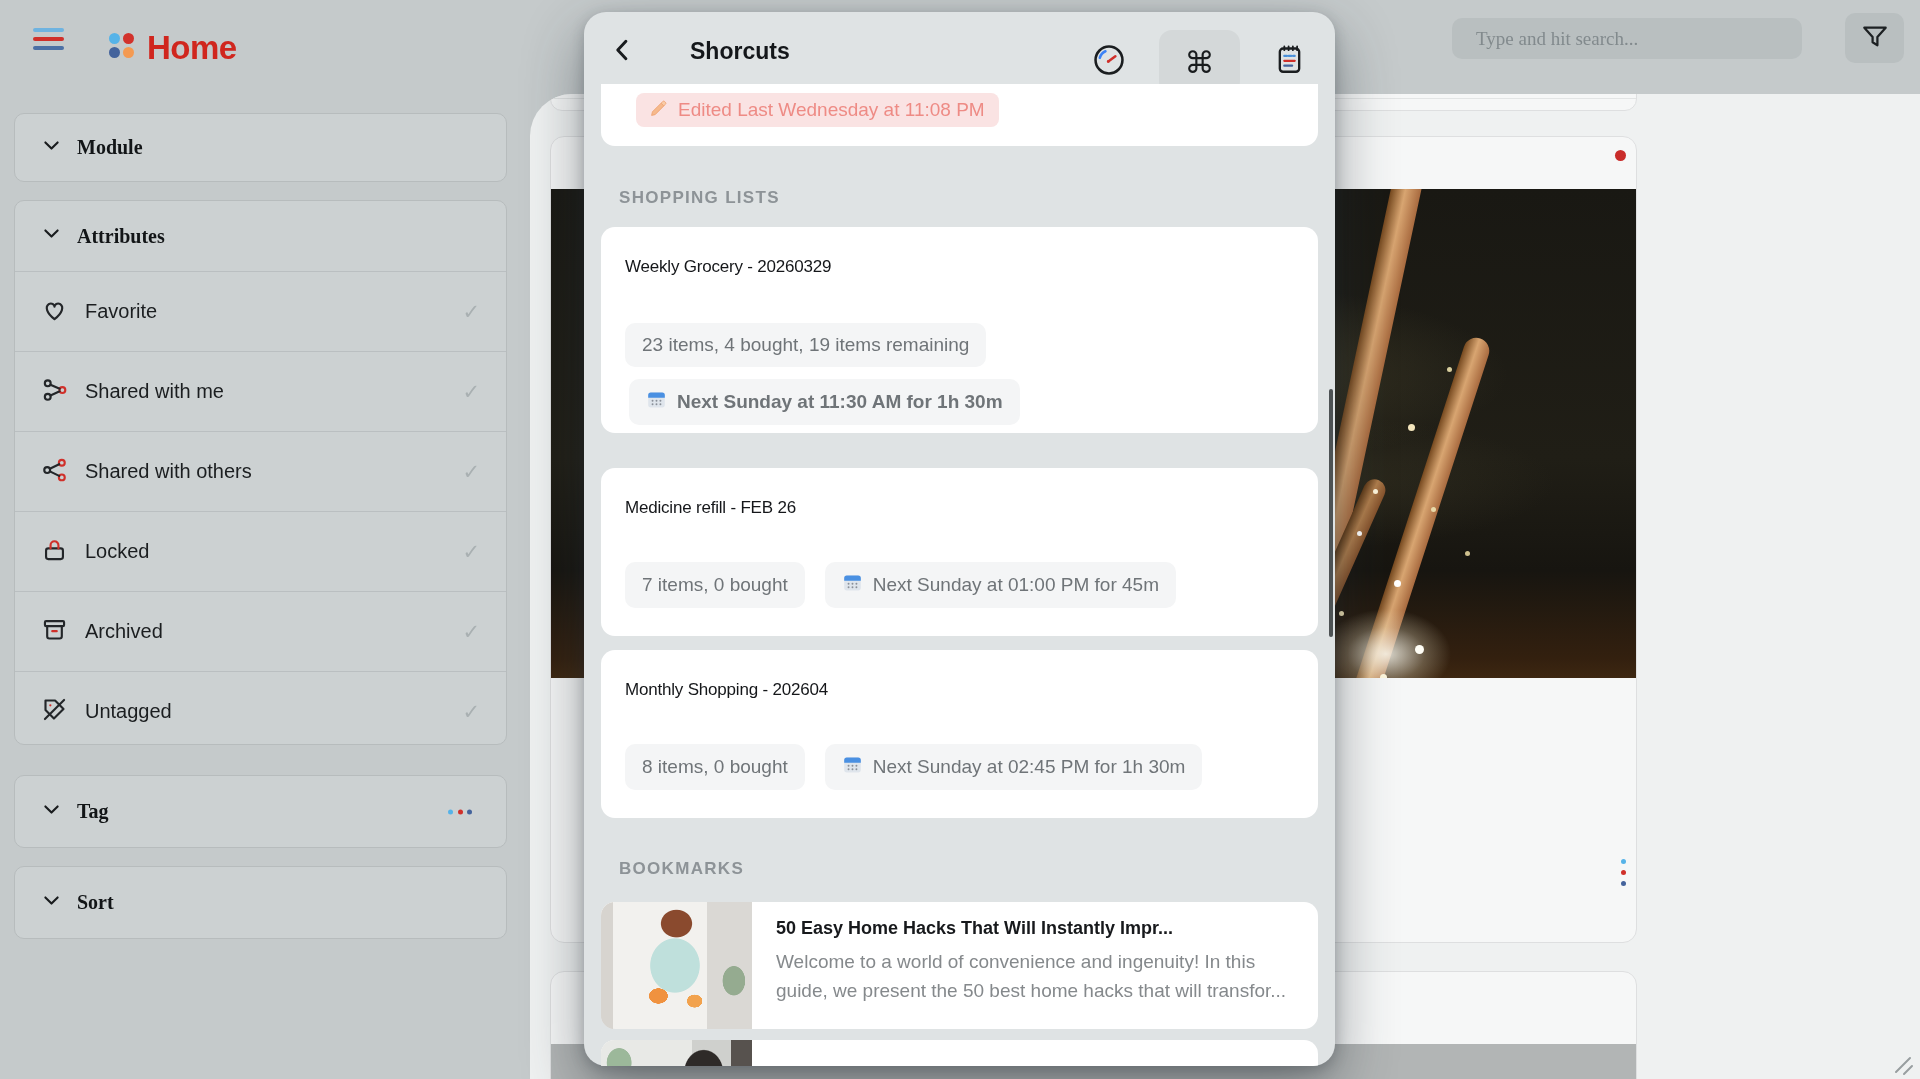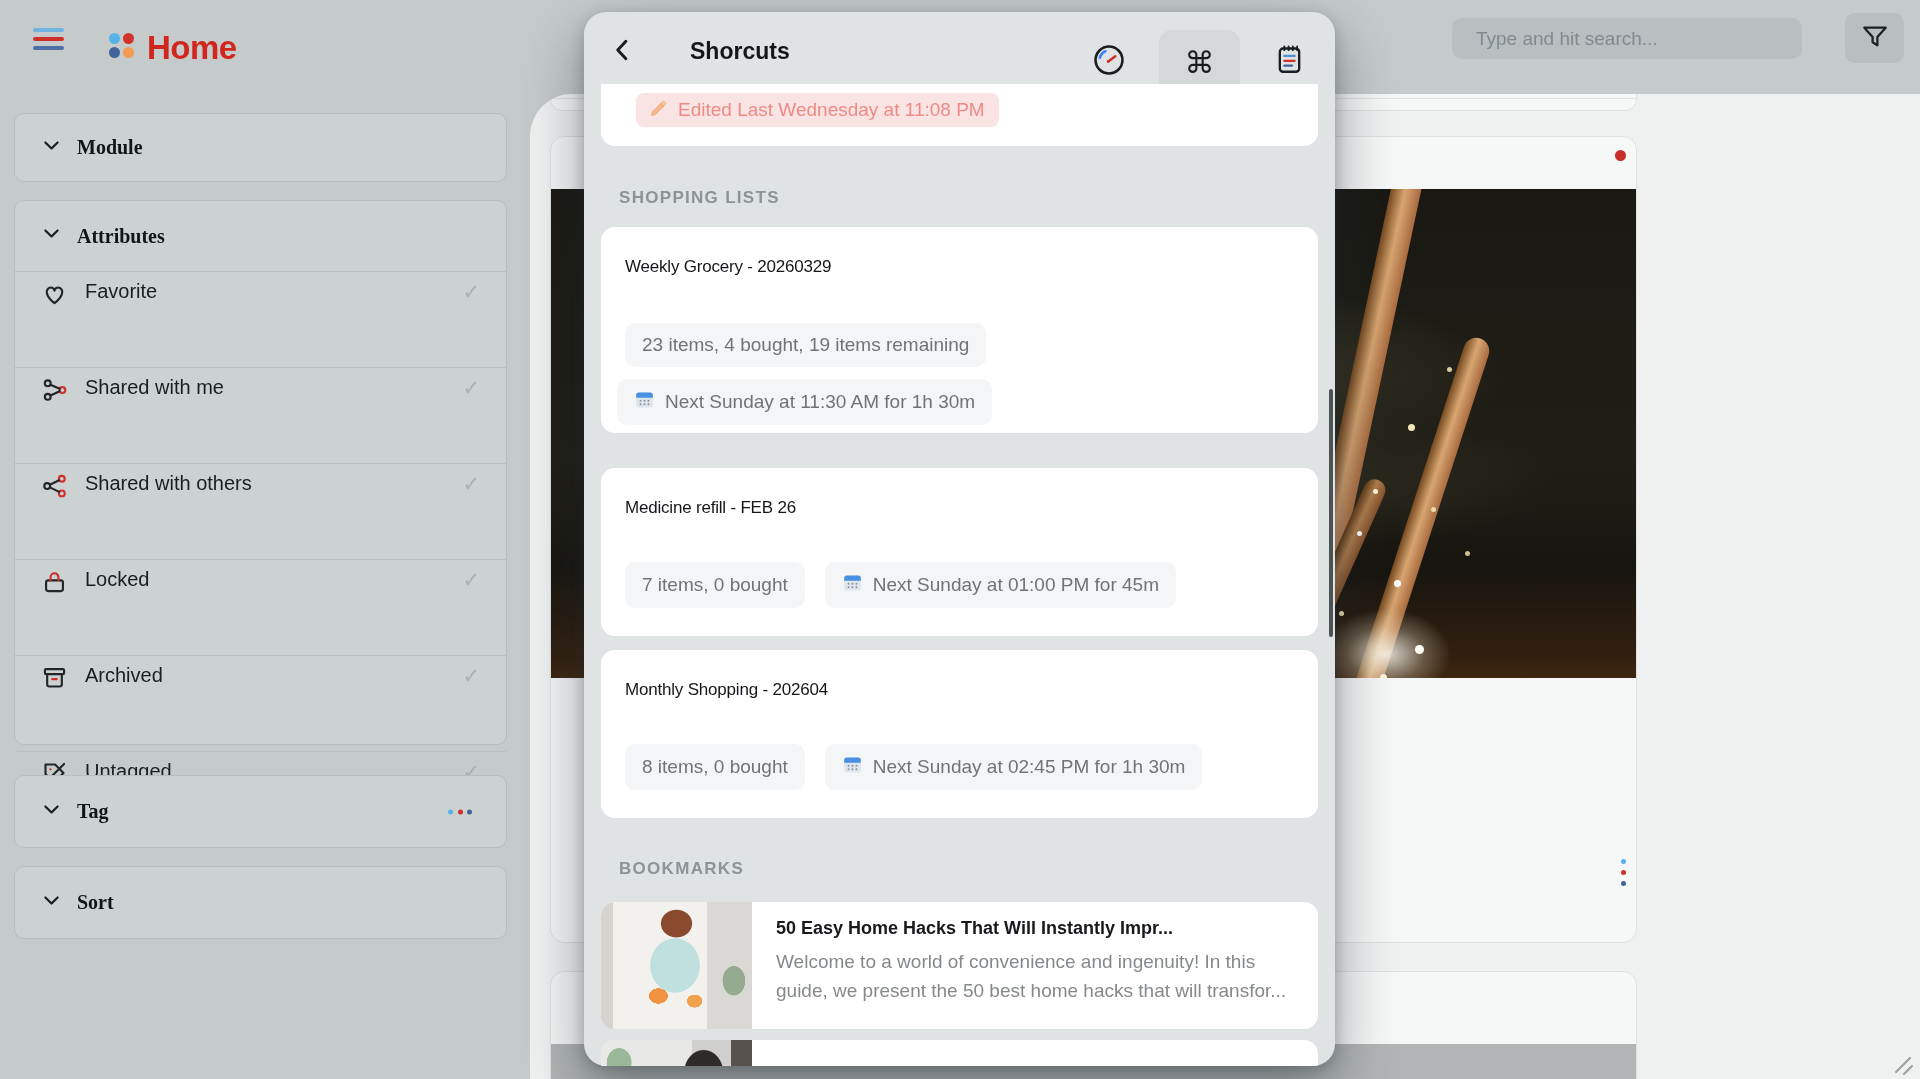--- a/index.html
+++ b/index.html
@@ -15,34 +15,34 @@
   .hb2{background:#d0302a;}
   .hb3{background:#4c70a5;}
   .logo-dots{left:109px;top:33px;width:25px;height:25px;display:grid;
     grid-template-columns:11px 11px;grid-template-rows:11px 11px;gap:3px;}
   .logo-dots i{border-radius:50%;}
   .ld1{background:#56b3e8;}.ld2{background:#d2322c;}
   .ld3{background:#44639c;}.ld4{background:#f49a52;}
   .app-title{left:147px;top:29px;font-size:33px;font-weight:800;color:#d0261e;letter-spacing:-.5px;}
   .search{left:1452px;top:18px;width:350px;height:41px;background:#b9bfc0;border:none;
     border-radius:10px;padding:0 0 0 24px;font-size:19px;color:#3f4446;outline:none;
-    font-family:Liberation Sans, sans-serif;box-sizing:border-box;}
+    font-family:Liberation Serif, serif;box-sizing:border-box;}
   .search::placeholder{color:#828a8d;}
   .filter-btn{left:1845px;top:13px;width:59px;height:50px;background:#b9bfc0;border:none;
     border-radius:10px;display:flex;align-items:center;justify-content:center;cursor:pointer;}
 
   
   .side-box{left:14px;width:493px;background:#ccd1d2;border:1px solid #b7bcbd;
     border-radius:10px;box-sizing:border-box;}
   .sec-head{display:flex;align-items:center;gap:15px;padding-left:26px;height:100%;
     font-size:20px;font-weight:700;color:#121517;cursor:pointer;position:relative;font-family:Liberation Serif, serif;}
   .box-module{top:113px;height:69px;}
   .box-attrs{top:200px;height:545px;}
   .box-attrs .sec-head{height:70px;}
-  .attr-row{display:flex;align-items:flex-start;gap:17px;height:79px;padding:8px 26px;
+  .attr-row{display:flex;align-items:center;gap:17px;height:79px;padding:0 26px;
     border-top:1px solid #babfc1;cursor:pointer;}
   .attr-row .lbl{font-size:20px;color:#1b1e20;}
   .attr-row .check{margin-left:auto;font-size:21px;color:#a9b0b2;}
   .box-tag{top:775px;height:73px;}
   .box-sort{top:866px;height:73px;}
   .tag-dots{position:absolute;right:34px;top:50%;transform:translateY(-50%);
     display:flex;gap:4.5px;cursor:pointer;}
   .tag-dots i{width:5px;height:5px;border-radius:50%;}
   .td1{background:#56b3e8;}.td2{background:#d0302a;}.td3{background:#44639c;}
 
@@ -98,21 +98,21 @@
   .sec-label{position:absolute;left:35px;font-size:17px;font-weight:700;letter-spacing:1.3px;color:#8d9397;}
   .lbl-shopping{top:176px;}
   .lbl-bookmarks{top:847px;}
   .m-list1{top:215px;height:206px;}
   .m-list2{top:456px;height:168px;}
   .m-list3{top:638px;height:168px;}
   .l-title{position:absolute;left:24px;top:30px;font-size:17px;font-weight:400;color:#15171a;letter-spacing:-.2px;}
   .chip{display:inline-flex;align-items:center;gap:10px;background:#f4f5f6;border-radius:10px;
     padding:0 17px;font-size:19px;color:#6f7478;white-space:nowrap;}
   .chip1{position:absolute;left:24px;top:96px;height:44px;}
-  .chip2{position:absolute;left:16px;top:152px;height:46px;}
+  .chip2{position:absolute;left:28px;top:152px;height:46px;font-weight:bold;}
   .chiprow{position:absolute;left:24px;top:94px;display:flex;gap:20px;}
   .chiprow .chip{height:46px;}
 
   .bm-card{overflow:hidden;}
   .m-bm1{top:890px;height:127px;}
   .m-bm2{top:1028px;height:60px;}
   .thumb{position:absolute;left:0;top:0;width:151px;height:100%;}
   .thumb1{background:
     radial-gradient(16px 13px at 38% 74%,#f0923f 58%,rgba(0,0,0,0) 60%),
     radial-gradient(13px 11px at 62% 78%,#f2a24d 58%,rgba(0,0,0,0) 60%),

